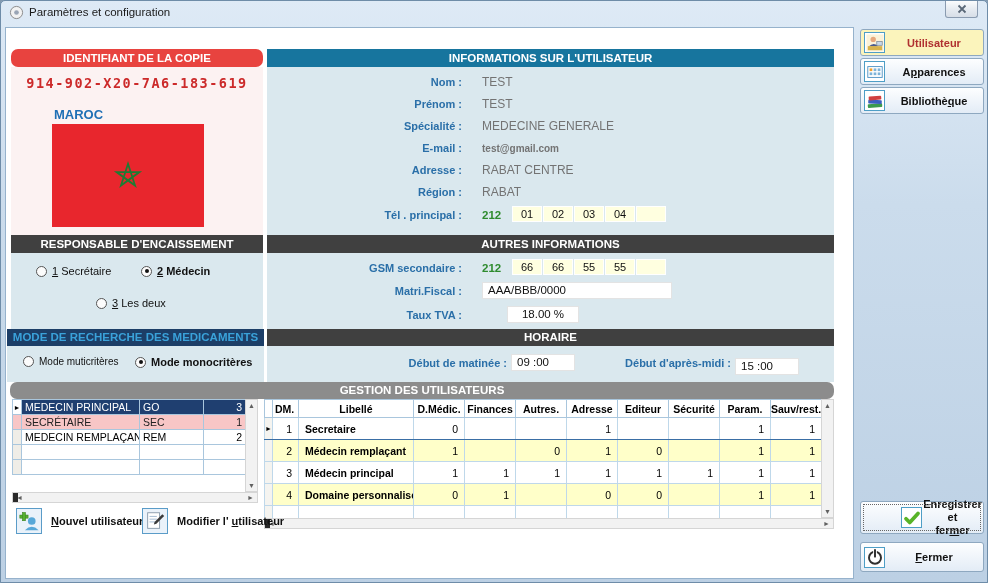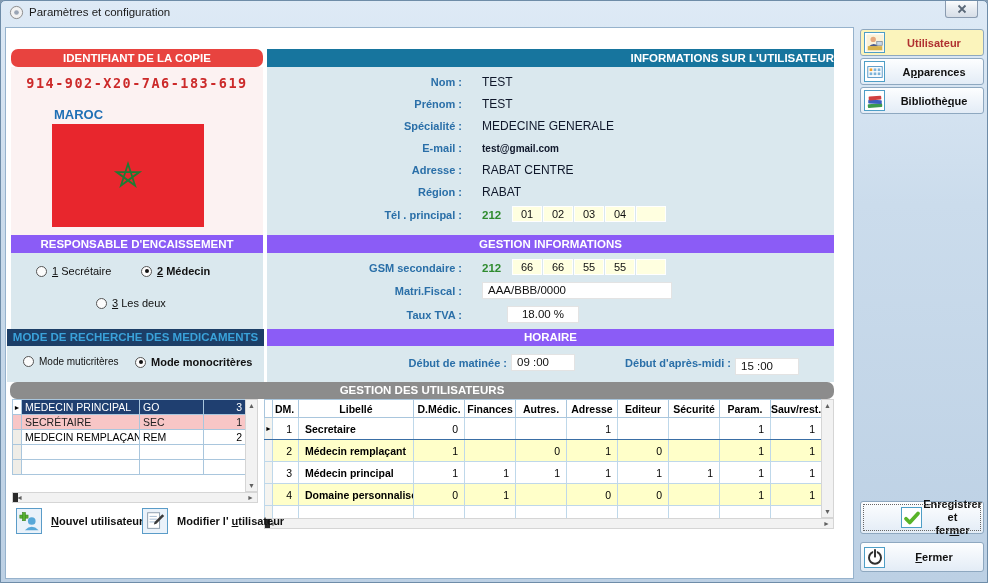--- a/index.html
+++ b/index.html
@@ -27,37 +27,37 @@
   .content {
     position:absolute; left:4px; top:26px; width:849px; height:552px;
     background:#FFFFFF; border:1px solid #96B2CC;
   }
   .sec-h {
     position:absolute; height:18px; line-height:18px;
     color:#FFF; font-weight:bold; font-size:11.5px; text-align:center;
   }
   .h-red  { background:#E8433F; }
   .h-teal { background:#17759E; }
-  .h-blue { background:#8b5cf6; }
+  .h-blue { background:#404040; }
   .h-navy { background:#1C3E67; color:#3AA2DA; height:17px; line-height:17px; }
   .h-gray { background:#8C8C8C; height:17px; line-height:17px; }
   .panel  { position:absolute; background:#DAE8EE; }
 
   .copy-panel { position:absolute; background:#FCF2F2; }
   .code-text {
     padding-top:8px; text-align:center;
     font-family:"DejaVu Sans Mono","Liberation Mono",monospace;
     font-size:13.5px; font-weight:bold; color:#CC2A2A; letter-spacing:1.5px;
   }
   .maroc { position:absolute; left:43px; top:40px; color:#1F6FB5; font-weight:bold; font-size:13px; }
   .flag  { position:absolute; left:41px; top:57px; width:152px; height:103px; background:#E8262D; }
   .flag svg { position:absolute; left:56px; top:31px; width:40px; height:40px; }
 
   .flabel { position:absolute; color:#2A6FA8; font-weight:bold; font-size:11px; text-align:right; }
-  .fvalue { position:absolute; color:#0f172a; font-size:12px; white-space:nowrap; }
+  .fvalue { position:absolute; color:#737373; font-size:12px; white-space:nowrap; }
   .fvalue.email { font-size:10px; font-weight:bold; }
   .prefix { position:absolute; color:#2E8B2E; font-weight:bold; font-size:11.5px; }
   .cellbox {
     position:absolute; width:30px; height:16px; background:#FFFFE0;
     border:1px solid #FFF; font-size:11px; text-align:center; line-height:14px; color:#111;
   }
   .inputbox {
     position:absolute; background:#FFF; border:1px solid #E3E3E3;
     font-size:11.5px; height:17px; line-height:15px; padding-left:5px; color:#111;
   }
@@ -185,21 +185,21 @@
       <div class="radio" style="left:16px;top:10px;font-size:10px;">
         <span class="rb"></span>
         <span>Mode muticritères</span>
       </div>
       <div class="radio sel" style="left:128px;top:10px;">
         <span class="rb"></span>
         <span>Mode monocritères</span>
       </div>
     </div>
 
-    <div class="sec-h h-teal" style="left:261px;top:21px;width:567px;text-align:right;">INFORMATIONS SUR L'UTILISATEUR</div>
+    <div class="sec-h h-teal" style="left:261px;top:21px;width:567px;">INFORMATIONS SUR L'UTILISATEUR</div>
     <div class="panel" style="left:261px;top:39px;width:567px;height:189px;">
       <div class="flabel" style="left:5px;top:9px;width:190px;">Nom :</div>
       <div class="fvalue" style="left:215px;top:8px;">TEST</div>
       <div class="flabel" style="left:5px;top:31px;width:190px;">Prénom :</div>
       <div class="fvalue" style="left:215px;top:30px;">TEST</div>
       <div class="flabel" style="left:5px;top:53px;width:190px;">Spécialité :</div>
       <div class="fvalue" style="left:215px;top:52px;">MEDECINE GENERALE</div>
       <div class="flabel" style="left:5px;top:75px;width:190px;">E-mail :</div>
       <div class="fvalue email" style="left:215px;top:76px;">test@gmail.com</div>
       <div class="flabel" style="left:5px;top:97px;width:190px;">Adresse :</div>
@@ -208,21 +208,21 @@
       <div class="fvalue" style="left:215px;top:118px;">RABAT</div>
       <div class="flabel" style="left:5px;top:142px;width:190px;">Tél . principal :</div>
       <div class="prefix" style="left:215px;top:142px;">212</div>
       <div class="cellbox" style="left:245px;top:139px;">01</div>
       <div class="cellbox" style="left:276px;top:139px;">02</div>
       <div class="cellbox" style="left:307px;top:139px;">03</div>
       <div class="cellbox" style="left:338px;top:139px;">04</div>
       <div class="cellbox" style="left:369px;top:139px;"></div>
     </div>
 
-    <div class="sec-h h-blue" style="left:261px;top:207px;width:567px;">GESTION INFORMATIONS</div>
+    <div class="sec-h h-blue" style="left:261px;top:207px;width:567px;">AUTRES INFORMATIONS</div>
     <div class="panel" style="left:261px;top:225px;width:567px;height:76px;">
       <div class="flabel" style="left:5px;top:9px;width:190px;">GSM secondaire :</div>
       <div class="prefix" style="left:215px;top:9px;">212</div>
       <div class="cellbox" style="left:245px;top:6px;">66</div>
       <div class="cellbox" style="left:276px;top:6px;">66</div>
       <div class="cellbox" style="left:307px;top:6px;">55</div>
       <div class="cellbox" style="left:338px;top:6px;">55</div>
       <div class="cellbox" style="left:369px;top:6px;"></div>
       <div class="flabel" style="left:5px;top:32px;width:190px;">Matri.Fiscal :</div>
       <div class="inputbox" style="left:215px;top:29px;width:190px;">AAA/BBB/0000</div>

